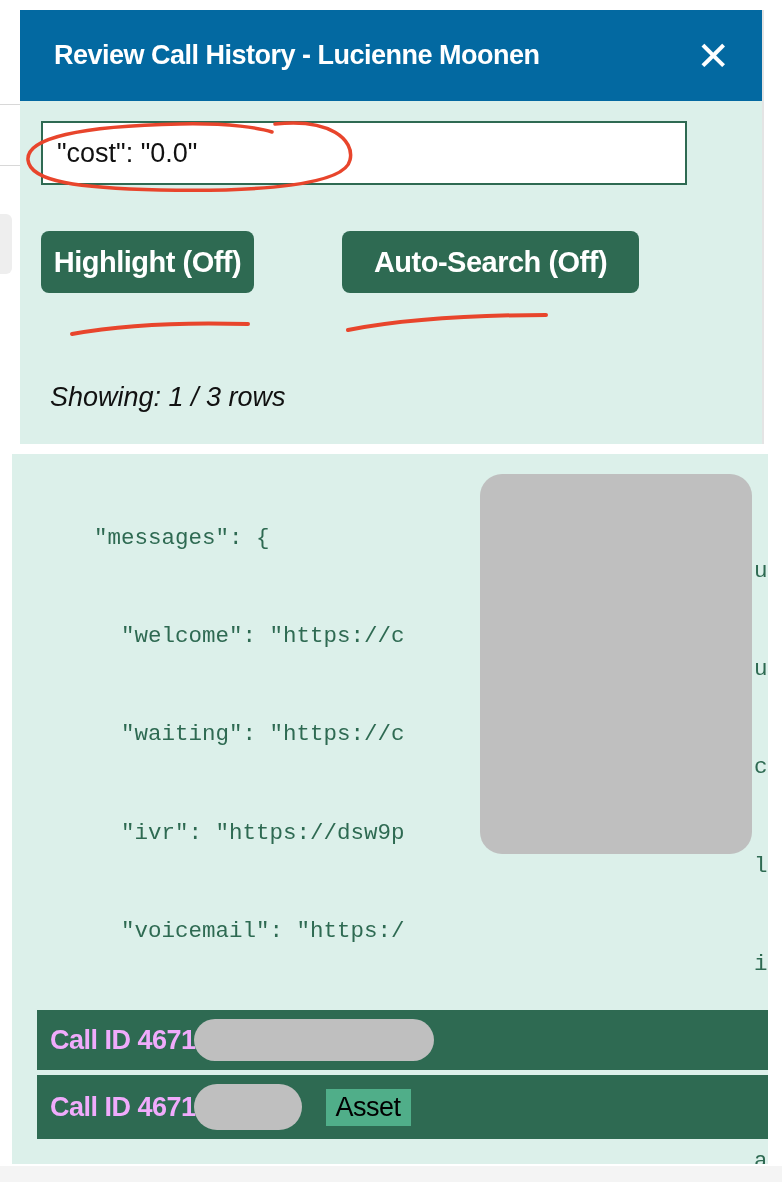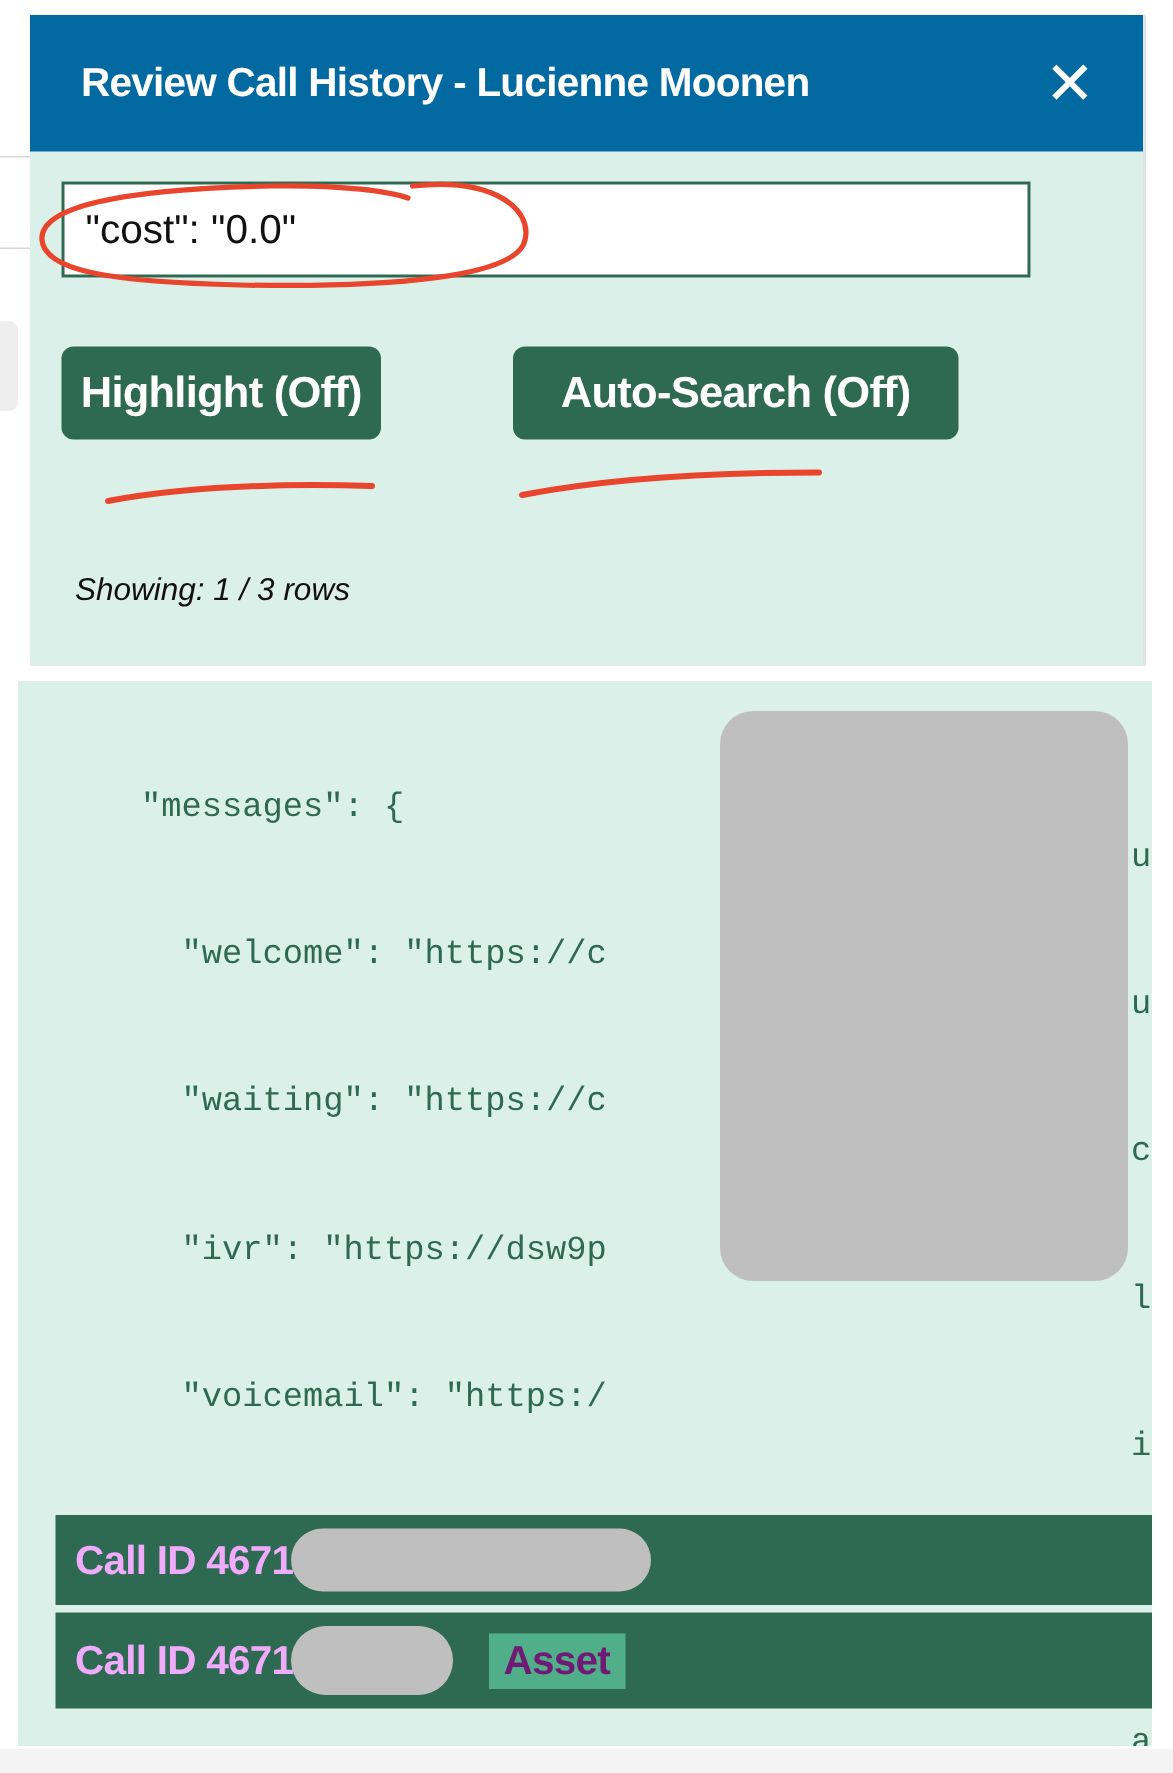--- a/index.html
+++ b/index.html
@@ -38,21 +38,21 @@
     position: absolute; top: 221px; height: 62px;
     background: #2e6a52; color: #ffffff; border: none; border-radius: 8px;
     font-family: "Liberation Sans", sans-serif; font-weight: bold; font-size: 29px;
     letter-spacing: -0.5px; padding: 0 12px; cursor: pointer;
   }
   .btn-highlight { left: 21px; width: 213px; }
   .btn-autosearch { left: 278px; width: 297px; margin-left: 44px; }
 
   .showing {
     position: absolute; left: 30px; top: 372px;
-    font-style: italic; font-size: 21px; color: #111;
+    font-style: italic; font-size: 27px; color: #111;
   }
 
   
   .annot { position: absolute; pointer-events: none; }
 
   
   .panel-json {
     position: absolute; left: 12px; top: 454px; width: 756px; height: 710px;
     background: #dcf0ea; overflow: hidden;
   }
@@ -75,21 +75,21 @@
   }
   .call-row-1 { top: 556px; }
   .call-row-2 { top: 621px; height: 64px; }
   .call-label { color: #f0abfc; font-weight: bold; font-size: 27px; letter-spacing: -0.5px; }
   .redact-pill {
     background: #bfbfbf; height: 42px; border-radius: 21px; margin-left: -2px;
   }
   .redact-pill-1 { width: 240px; }
   .redact-pill-2 { width: 108px; height: 46px; border-radius: 23px; }
   .asset-badge {
-    margin-left: 24px; background: #50ae89; color: #701a75; font-weight: bold;
+    margin-left: 24px; background: #50ae89; color: #000000; font-weight: normal;
     font-size: 27px; padding: 3px 10px; letter-spacing: -0.5px; text-align: right;
   }
 
   .bottom-fade { position: absolute; left: 0; top: 1166px; width: 782px; height: 16px; background: #f4f4f4; }
 </style>
 </head>
 <body>
 
 <div class="page">
   <div class="bg-line" style="top:104px"></div>

